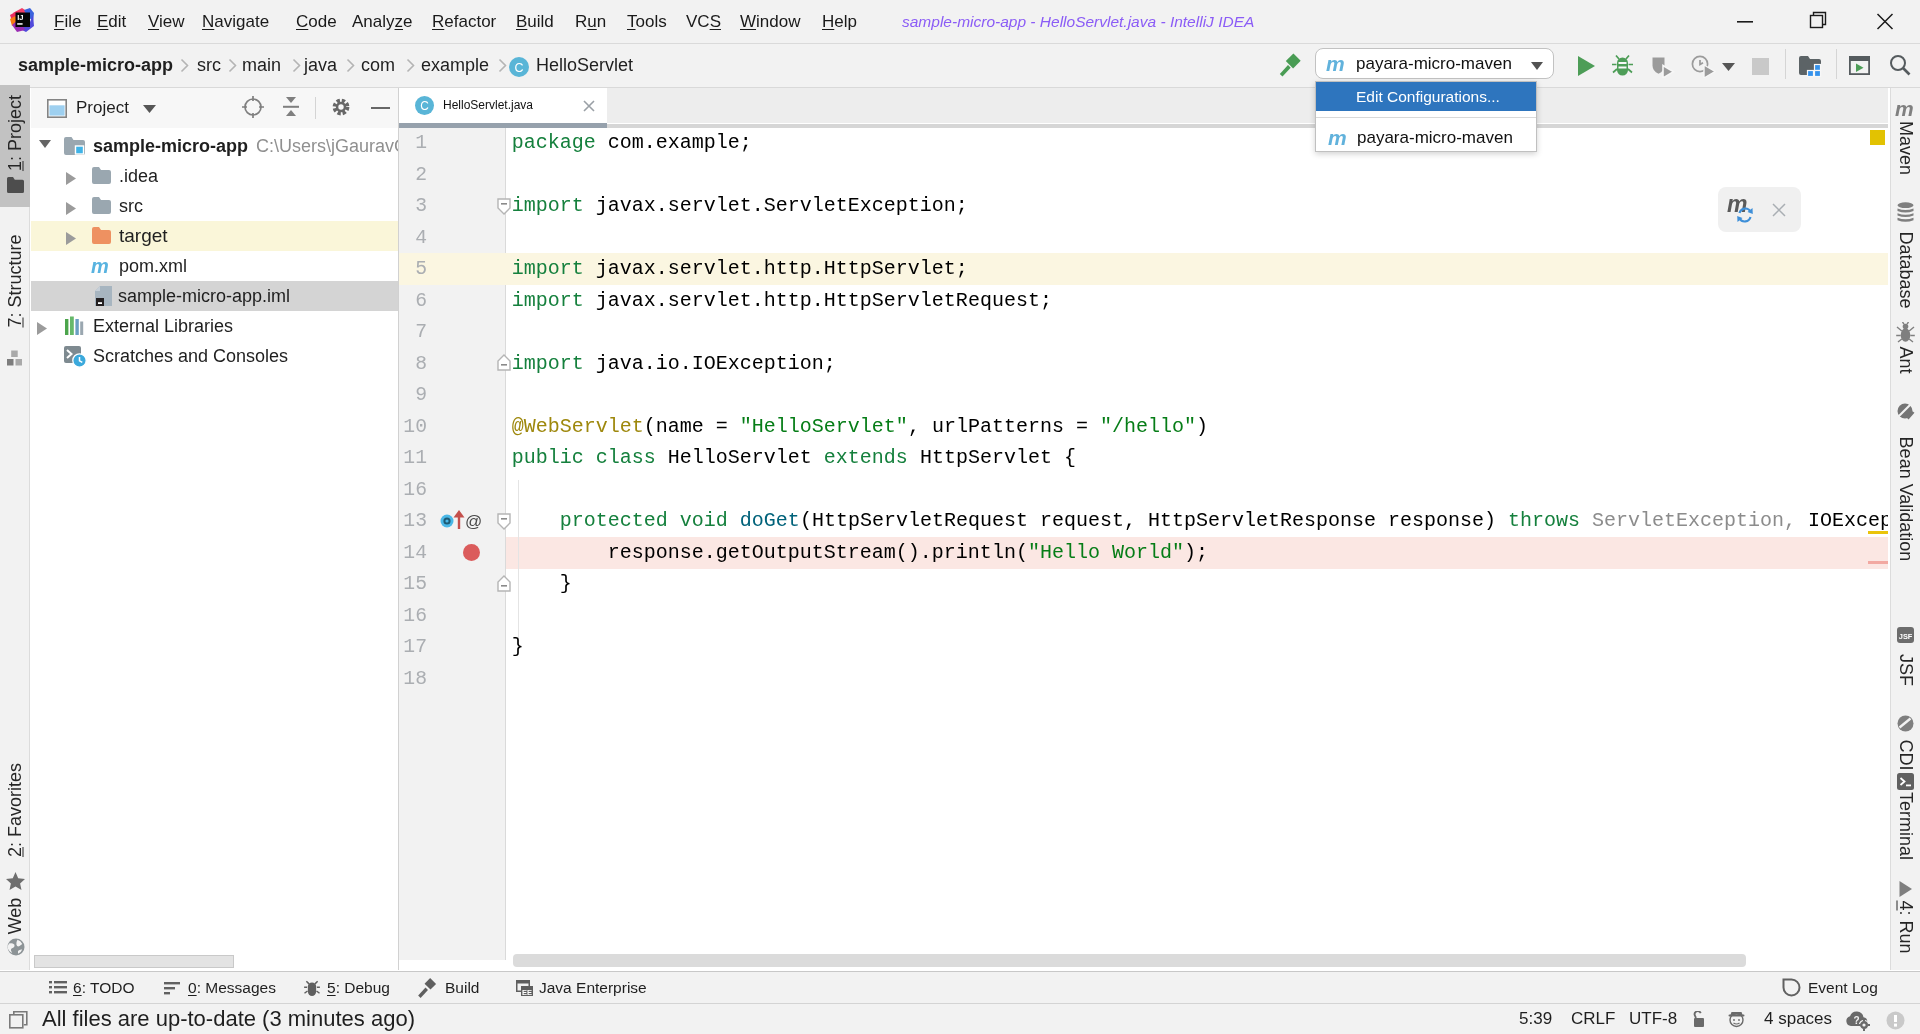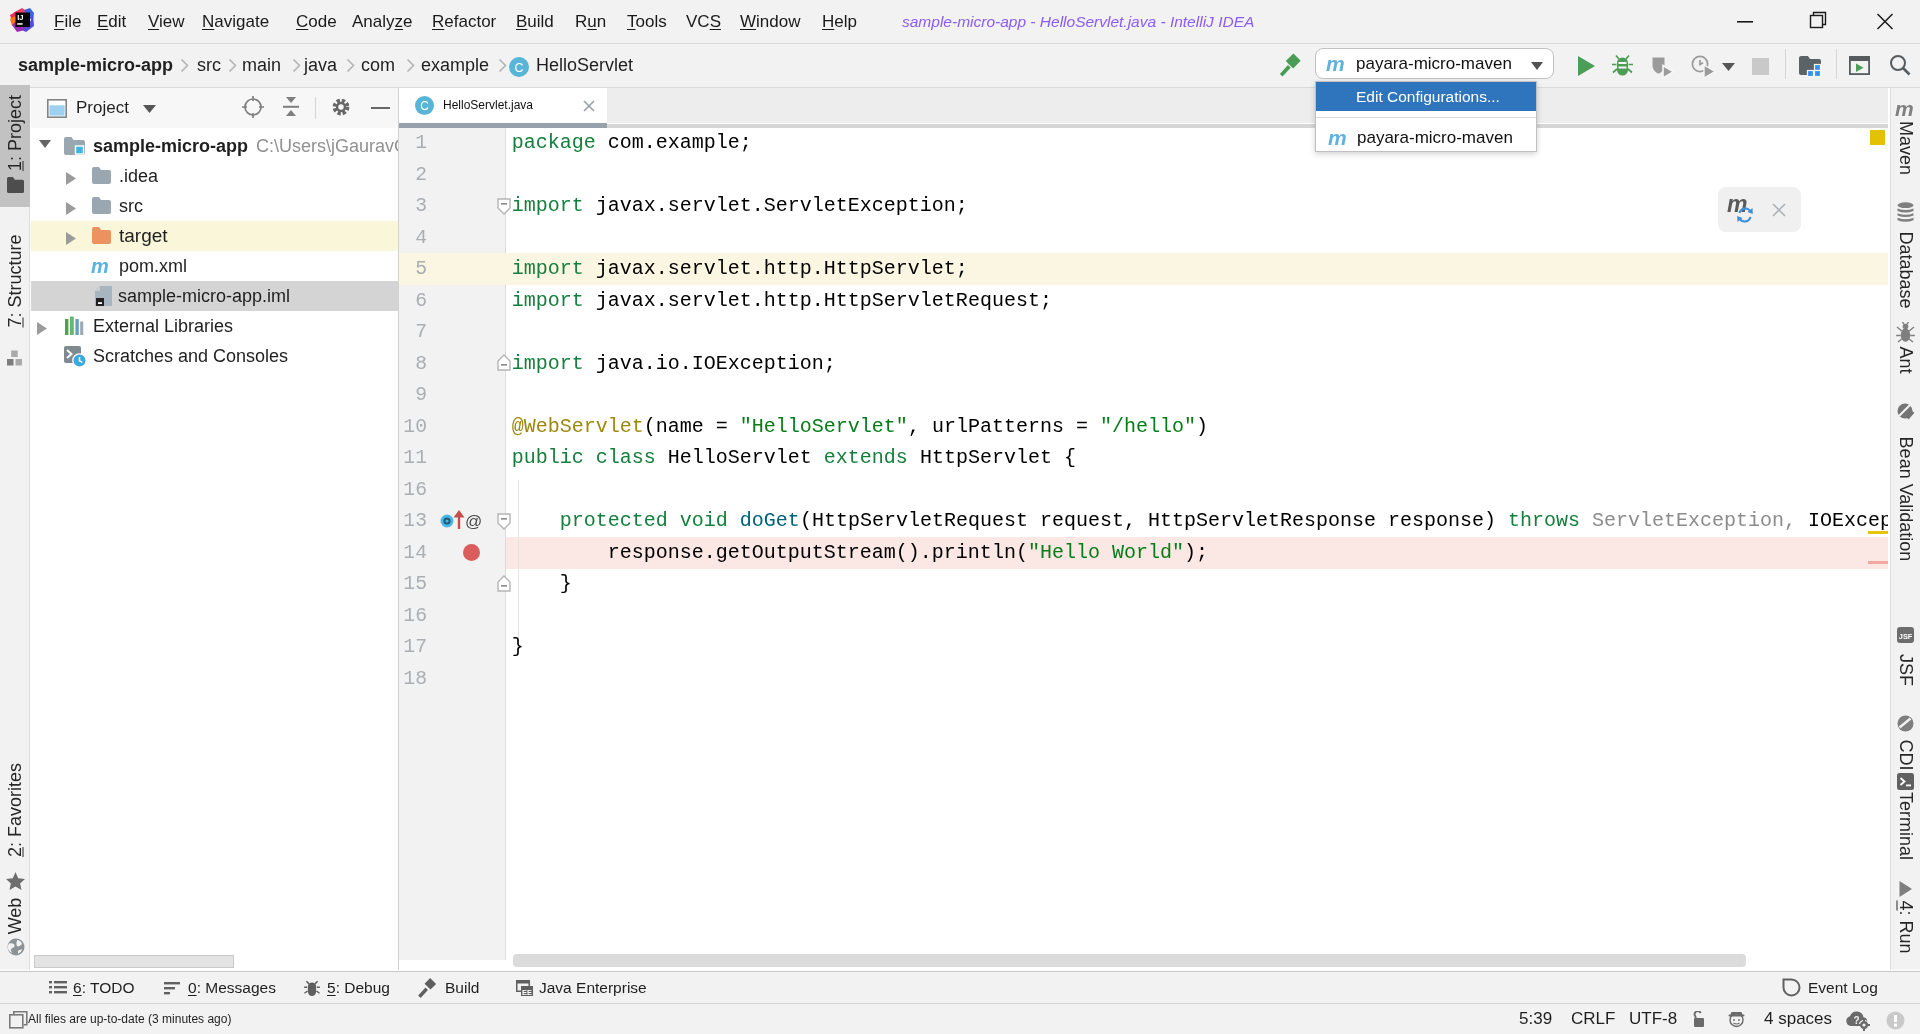--- a/index.html
+++ b/index.html
@@ -520,21 +520,21 @@
         </svg>
     <span>Event Log</span>
   </div>
 </div>
 
 <div id="statusbar">
   <svg class="abs" style="left:9px;top:7px" width="21" height="18" viewBox="0 0 21 18">
     <rect x="0.8" y="3.8" width="13" height="13" fill="none" stroke="#7a7a7a" stroke-width="1.6"></rect>
     <path d="M4.8 3.8 v-3 h13 v13 h-3" fill="none" stroke="#7a7a7a" stroke-width="1.6"></path>
   </svg>
-  <div class="sitem" style="left:28px;font-size:12px">All files are up-to-date (3 minutes ago)</div>
+  <div class="sitem" style="left:42px;font-size:22px">All files are up-to-date (3 minutes ago)</div>
   <div class="sitem" style="left:1519px">5:39</div>
   <div class="sitem" style="left:1571px">CRLF</div>
   <div class="sitem" style="left:1629px">UTF-8</div>
   <svg class="abs" style="left:1690px;top:7px" width="18" height="17" viewBox="0 0 18 17">
     <rect x="4" y="7" width="10" height="9" rx="1" fill="#6a6a6a"></rect>
     <path d="M6 7 v-2.5 a3.2 3.2 0 0 1 6.4 0" fill="none" stroke="#6a6a6a" stroke-width="1.8" transform="rotate(-25 6 7)"></path>
   </svg>
   <svg class="abs" style="left:1728px;top:6px" width="17" height="19" viewBox="0 0 17 19">
     <circle cx="8.5" cy="10" r="6.5" fill="none" stroke="#6a6a6a" stroke-width="1.4"></circle>
     <path d="M2 6 q6.5-3 13 0 l-1.5-4 h-10 z" fill="#6a6a6a"></path>

